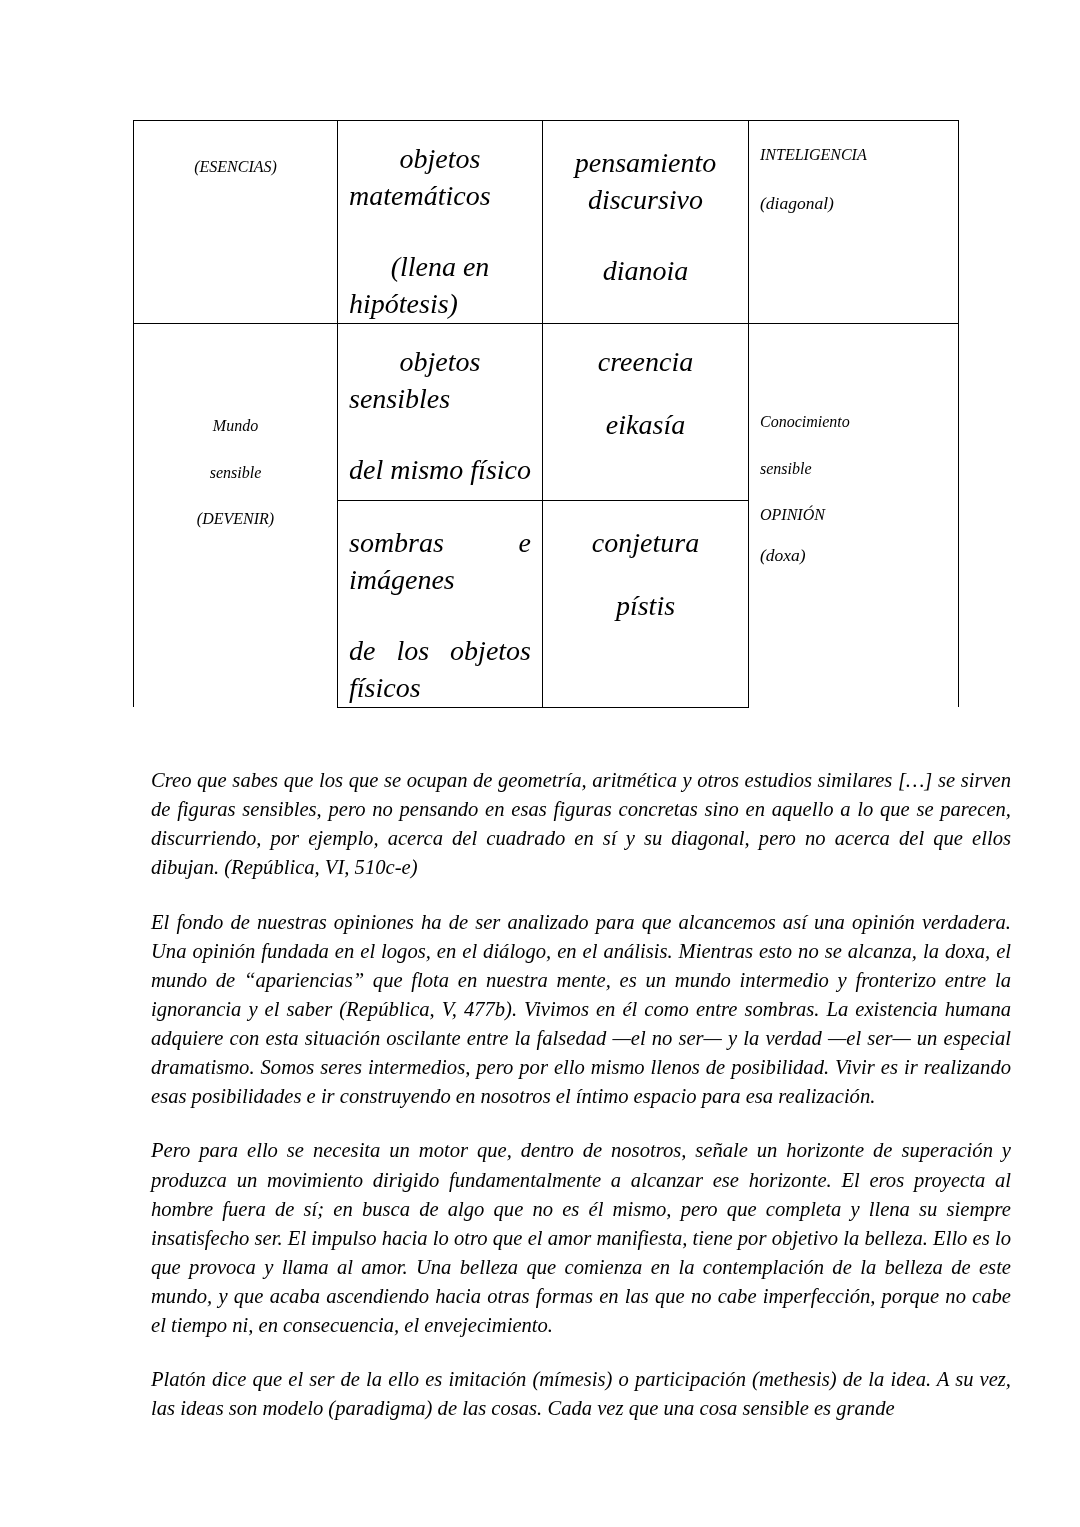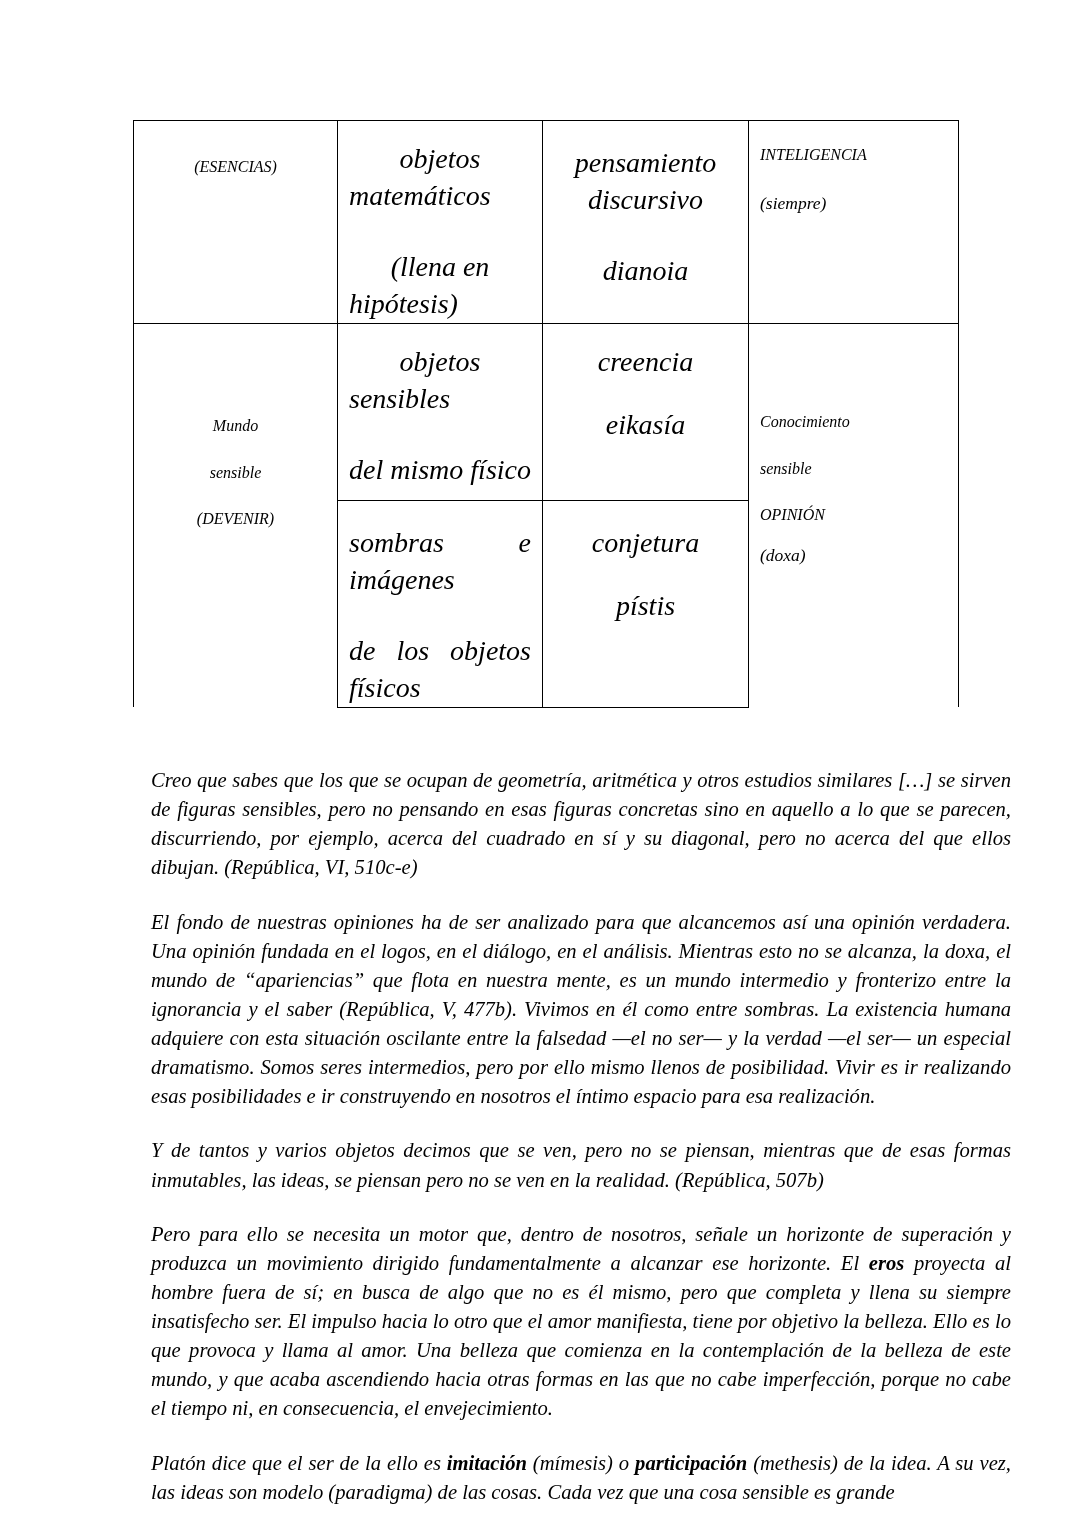--- a/index.html
+++ b/index.html
@@ -86,21 +86,21 @@
     width: 860px;
   }
   .para {
     font-style: italic;
     font-size: 20.6px;
     line-height: 1.415;
     text-align: justify;
     margin: 0 0 25px 0;
   }
   .para:last-child { margin-bottom: 0; }
-  .para b { font-weight: bold; font-style: italic; }
+  .para b { font-weight: normal; font-style: italic; }
 </style>
 </head>
 <body>
 
 <div class="page">
 
   <table class="divided-line-table">
     <colgroup>
       <col class="col-a">
         <col class="col-b">
@@ -126,21 +126,21 @@
           <div class="cell-inner ctr pad-c3">
             <div class="t-md">pensamiento discursivo</div>
             <div class="gap-lg"></div>
             <div class="t-md">dianoia</div>
           </div>
         </td>
         <td>
           <div class="cell-inner left pad-c3">
             <div class="t-lg">INTELIGENCIA</div>
             <div class="gap-md"></div>
-            <div class="t-sm">(siempre)</div>
+            <div class="t-sm">(diagonal)</div>
           </div>
         </td>
       </tr>
 
       <tr class="row-mid">
         <td rowspan="2" class="no-bottom">
           <div class="cell-inner ctr pad-mundo">
             <div class="t-lg">Mundo</div>
             <div class="gap-md"></div>
             <div class="t-lg">sensible</div>
@@ -193,21 +193,20 @@
       </tr>
     </tbody>
   </table>
 
   <div class="body-text">
 
     <p class="para">Creo que sabes que los que se ocupan de geometría, aritmética y otros estudios similares […] se sirven de figuras sensibles, pero no pensando en esas figuras concretas sino en aquello a lo que se parecen, discurriendo, por ejemplo, acerca del cuadrado en sí y su diagonal, pero no acerca del que ellos dibujan. (República, VI, 510c-e)</p>
 
     <p class="para">El fondo de nuestras opiniones ha de ser analizado para que alcancemos así una opinión verdadera. Una opinión fundada en el logos, en el diálogo, en el análisis. Mientras esto no se alcanza, la doxa, el mundo de “apariencias” que flota en nuestra mente, es un mundo intermedio y fronterizo entre la ignorancia y el saber (República, V, 477b). Vivimos en él como entre sombras. La existencia humana adquiere con esta situación oscilante entre la falsedad —el no ser— y la verdad —el ser— un especial dramatismo. Somos seres intermedios, pero por ello mismo llenos de posibilidad. Vivir es ir realizando esas posibilidades e ir construyendo en nosotros el íntimo espacio para esa realización.</p>
 
-    <p class="para">Y de tantos y varios objetos decimos que se ven, pero no se piensan, mientras que de esas formas inmutables, las ideas, se piensan pero no se ven en la realidad. (República, 507b)</p>
 
     <p class="para">
       <span>Pero para ello se necesita un motor que, dentro de nosotros, señale un horizonte de superación y produzca un movimiento dirigido fundamentalmente a alcanzar ese horizonte. El </span><b>eros</b><span> proyecta al hombre fuera de sí; en busca de algo que no es él mismo, pero que completa y llena su siempre insatisfecho ser. El impulso hacia lo otro que el amor manifiesta, tiene por objetivo la belleza. Ello es lo que provoca y llama al amor. Una belleza que comienza en la contemplación de la belleza de este mundo, y que acaba ascendiendo hacia otras formas en las que no cabe imperfección, porque no cabe el tiempo ni, en consecuencia, el envejecimiento.</span>
     </p>
 
     <p class="para">
       <span>Platón dice que el ser de la ello es </span><b>imitación</b><span> (mímesis) o </span><b>participación</b><span> (methesis) de la idea. A su vez, las ideas son modelo (paradigma) de las cosas. Cada vez que una cosa sensible es grande</span>
     </p>
 
   </div>

